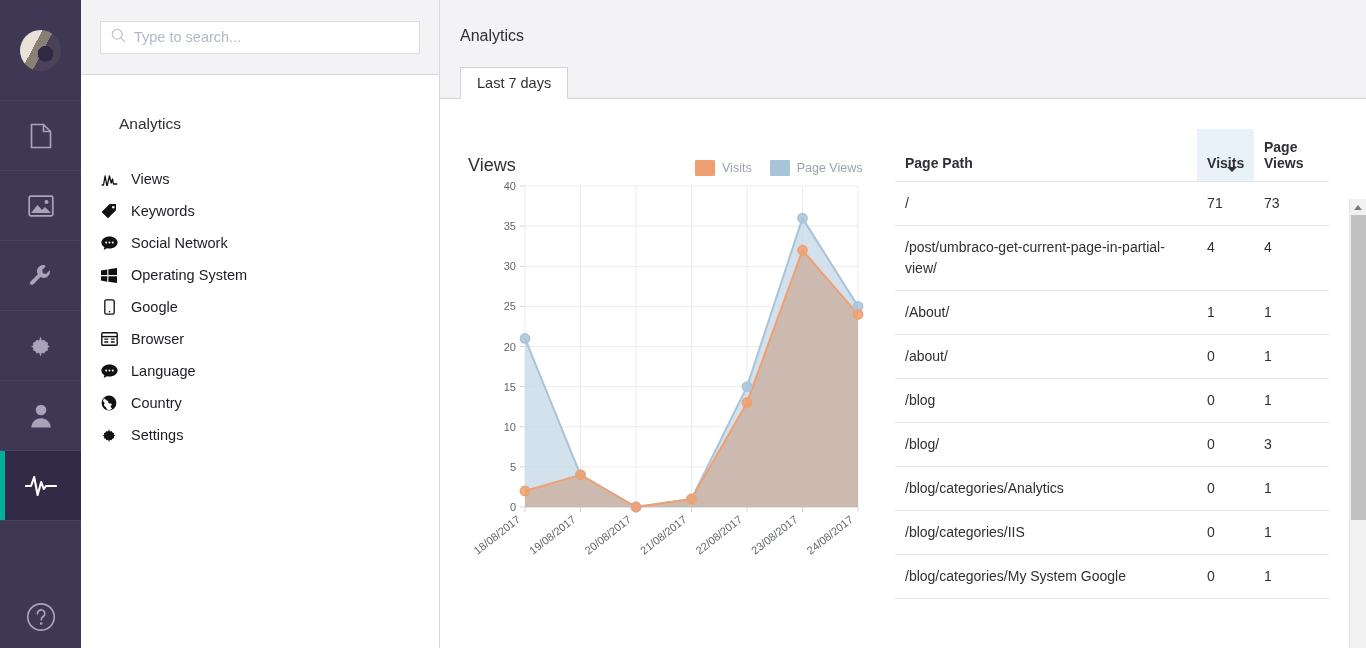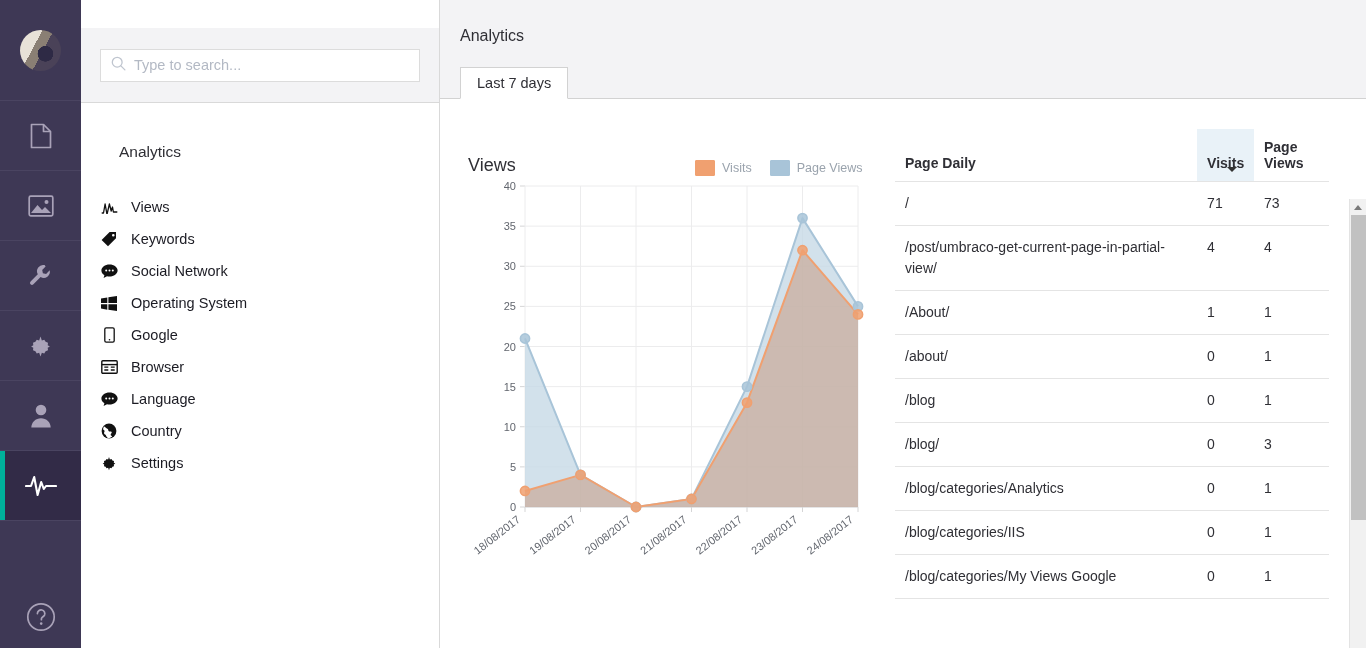--- a/index.html
+++ b/index.html
@@ -51,21 +51,20 @@
     width: 359px; flex: 0 0 359px; height: 648px;
     background: #fff;
     border-right: 1px solid #d9d9d9;
     position: relative;
   }
   .search-wrap {
     height: 75px; background: #f3f3f5;
     border-bottom: 1px solid #d9d9d9;
     display: flex; align-items: center;
     padding: 0 19px;
-    margin-top: 28px;
   }
   .search-box {
     flex: 1; height: 33px;
     background: #fff; border: 1px solid #dcdcdc;
     display: flex; align-items: center; gap: 8px;
     padding: 0 10px;
   }
   .search-box svg { flex: 0 0 auto; }
   .search-input {
     border: 0; outline: none; flex: 1;
@@ -482,21 +481,21 @@
                 <circle cx="362.5" cy="76.19999999999999" r="4.6" fill="#f0a070" fill-opacity="0.85" stroke="#f0a070" stroke-width="1.6"></circle>
                 <circle cx="418" cy="140.4" r="4.6" fill="#f0a070" fill-opacity="0.85" stroke="#f0a070" stroke-width="1.6"></circle>
               </svg>
           </div>
         </div>
 
         <div class="table-panel">
           <table>
             <thead>
               <tr>
-                <th class="col-path">Page Daily</th>
+                <th class="col-path">Page Path</th>
                 <th class="col-visits">
                   <span>Visits</span>
                   <span class="sort-caret"></span>
                 </th>
                 <th class="col-pv">Page Views</th>
               </tr>
             </thead>
             <tbody id="tbody">
                 <tr>
                   <td>/</td>
@@ -532,21 +531,21 @@
                   <td>/blog/categories/Analytics</td>
                   <td>0</td>
                   <td>1</td>
                 </tr>
                 <tr>
                   <td>/blog/categories/IIS</td>
                   <td>0</td>
                   <td>1</td>
                 </tr>
                 <tr>
-                  <td>/blog/categories/My Views Google</td>
+                  <td>/blog/categories/My System Google</td>
                   <td>0</td>
                   <td>1</td>
                 </tr>
               </tbody>
           </table>
         </div>
 
       </div>
 
       <div class="scrollbar">

